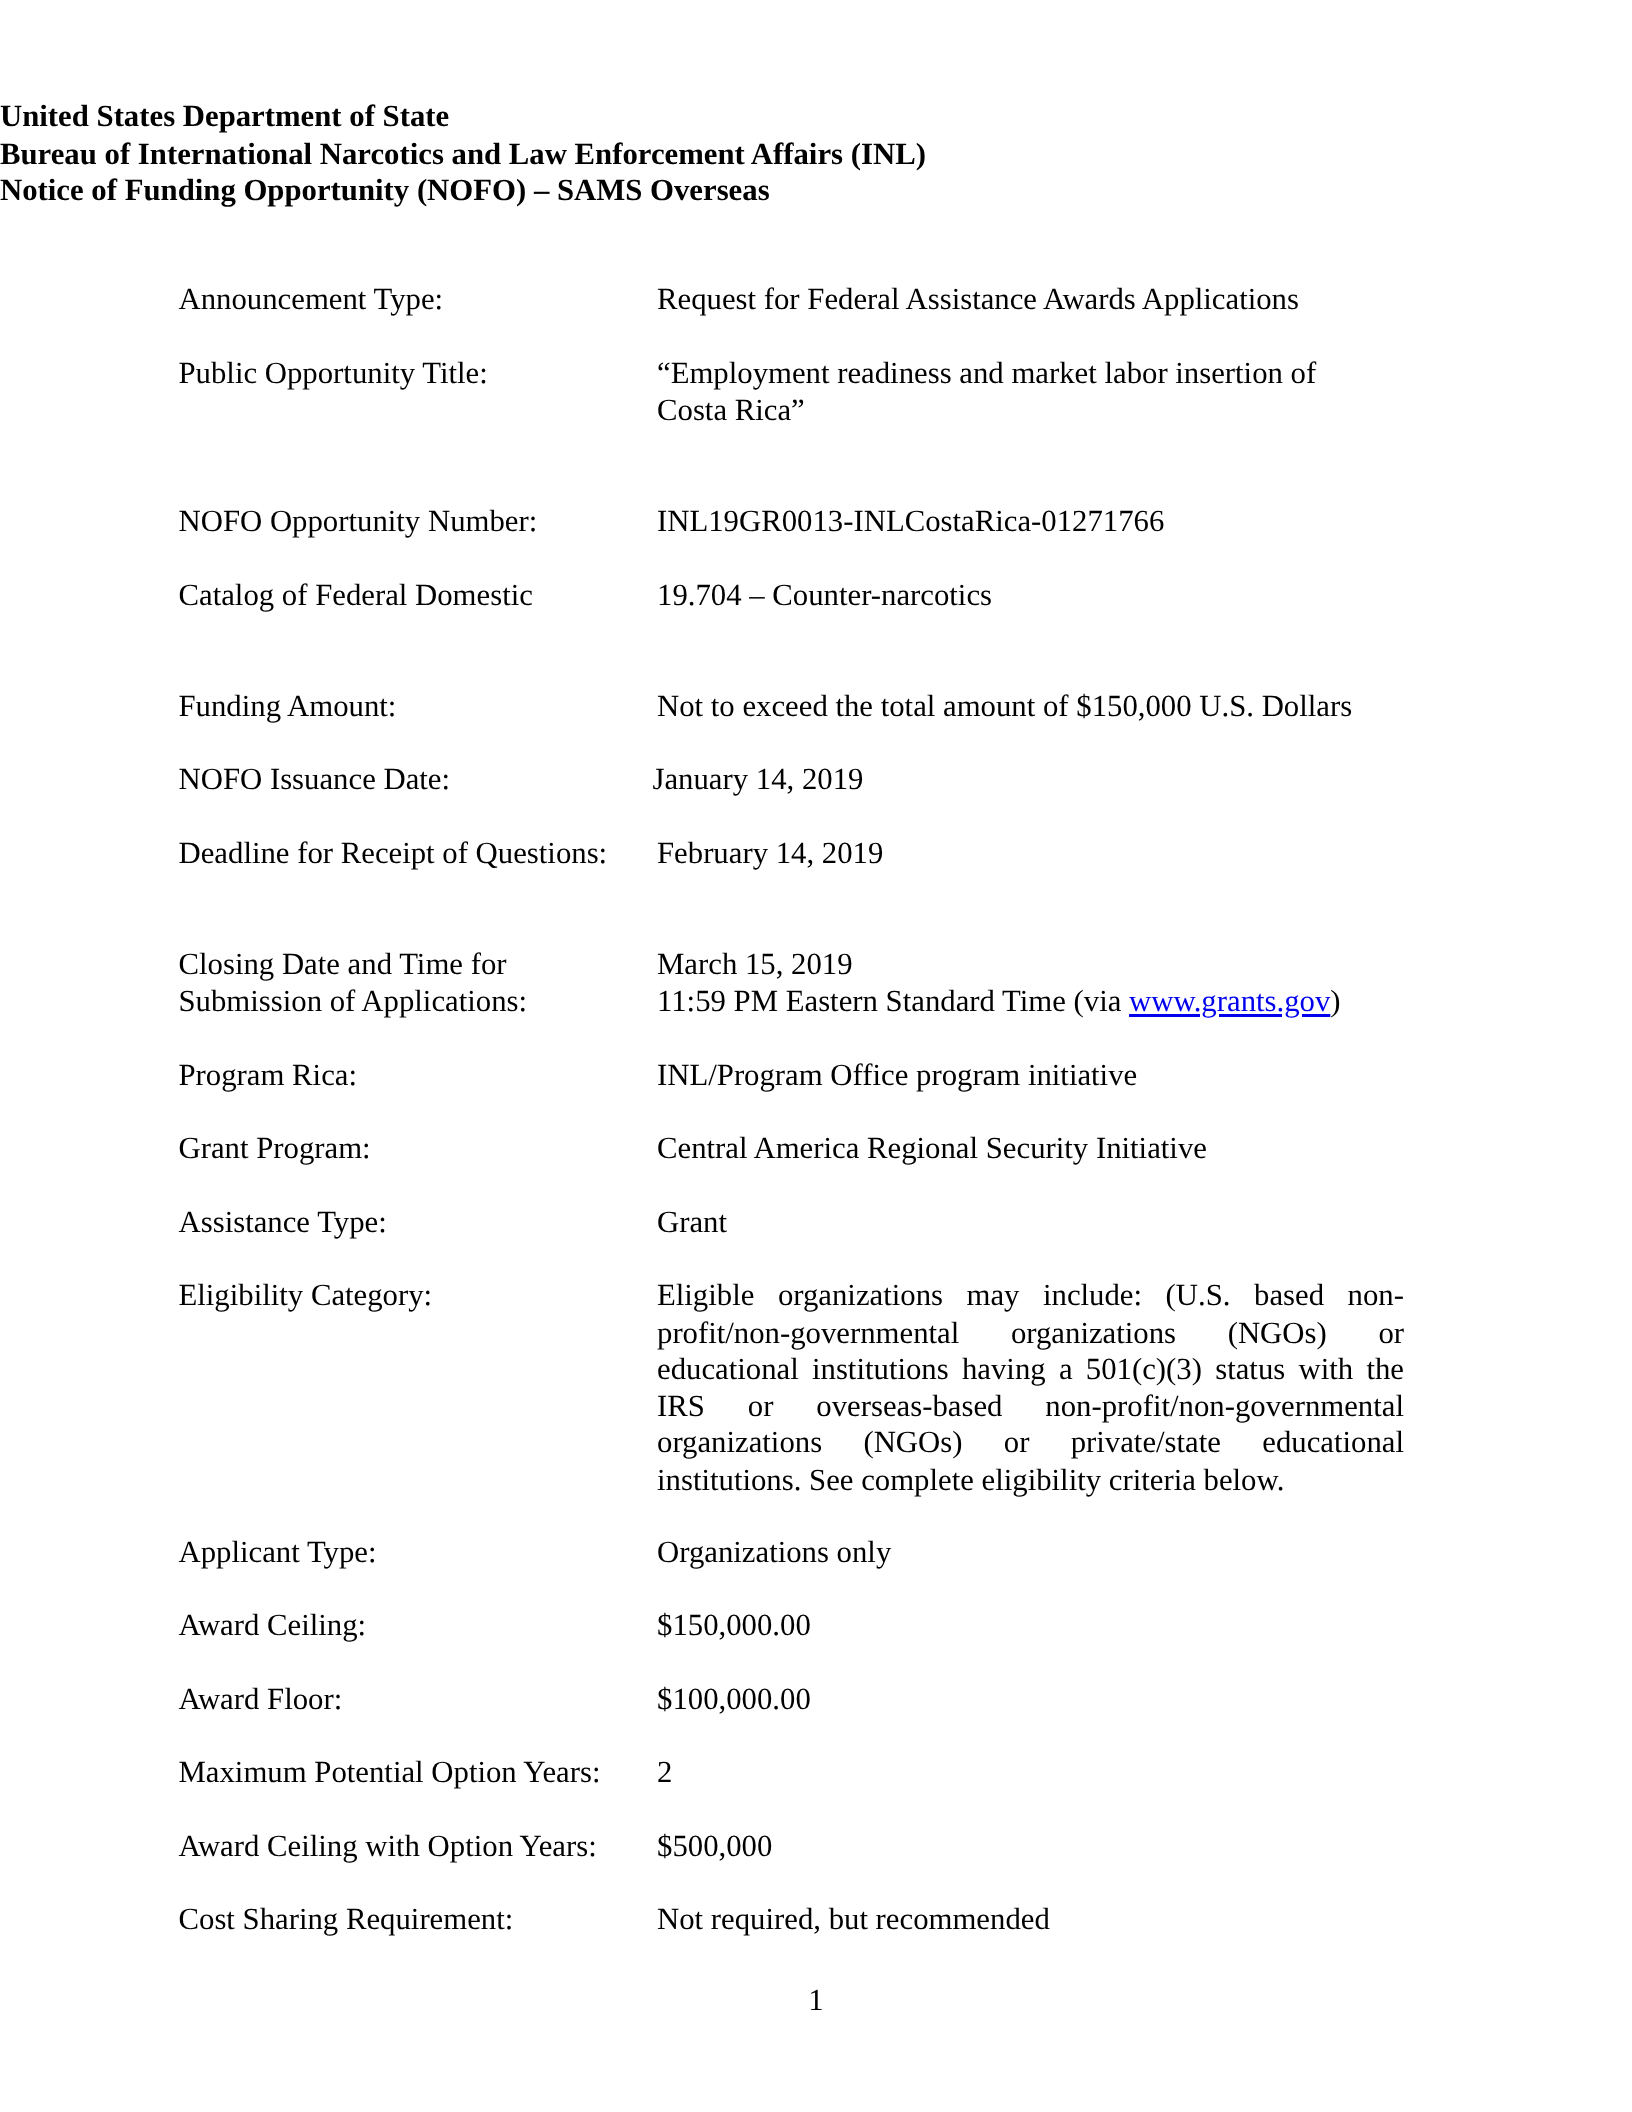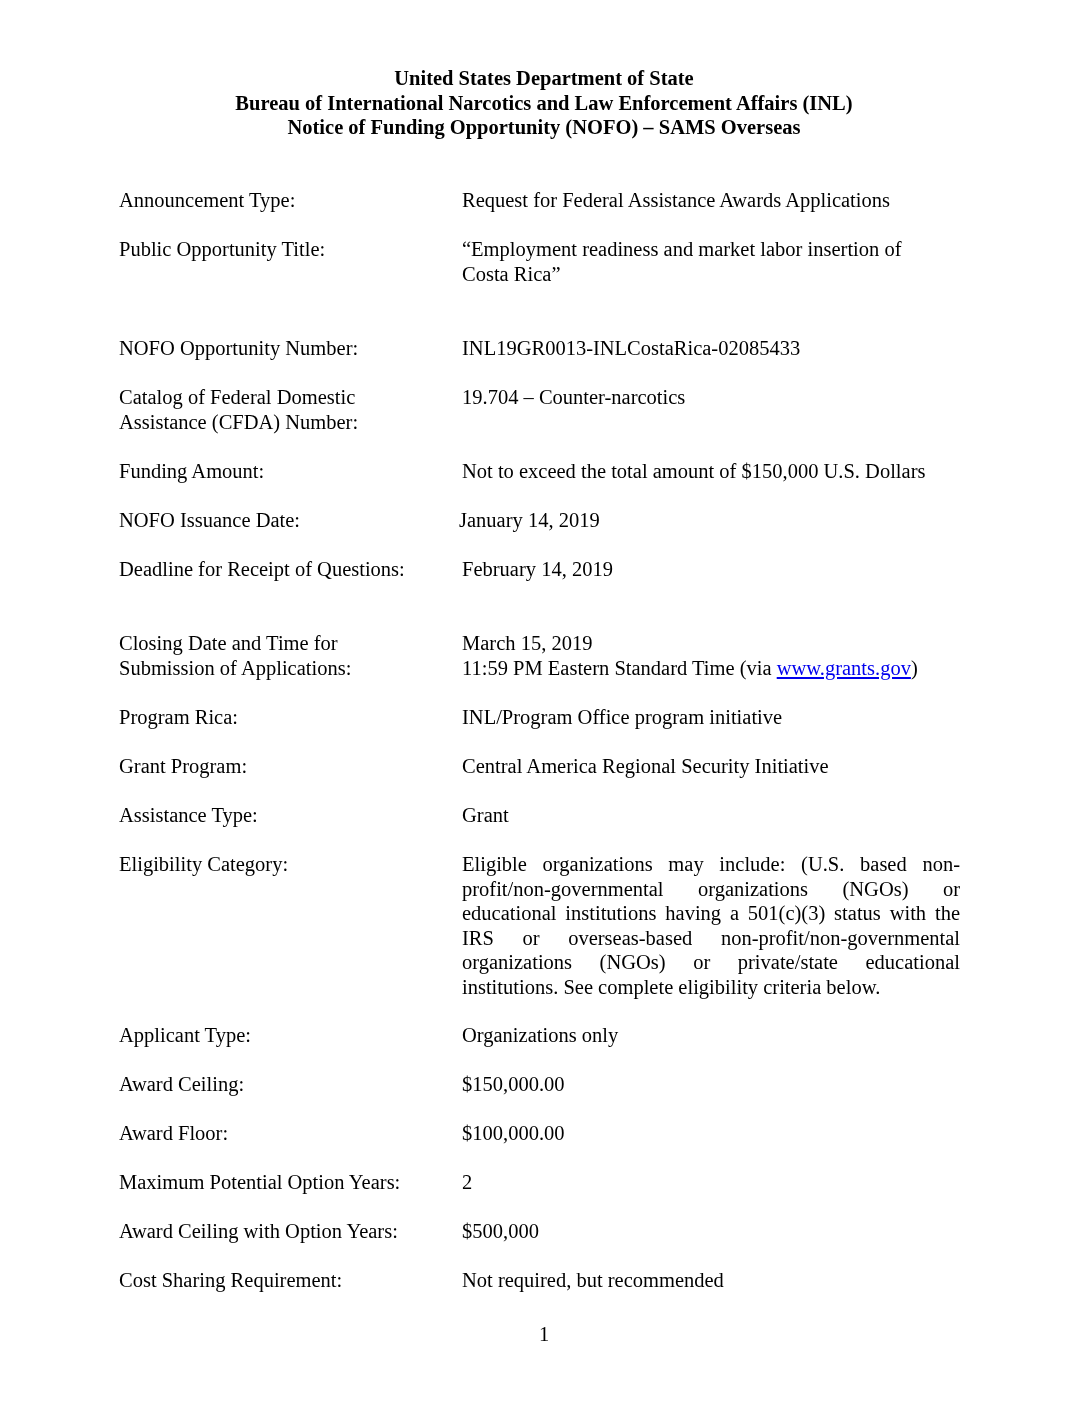--- a/index.html
+++ b/index.html
@@ -3,29 +3,29 @@
   <meta charset="utf-8">
   <style>
     html, body { margin: 0; padding: 0; background: #ffffff; }
     body {
       width: 1088px; height: 1408px; position: relative; overflow: hidden;
       font-family: "Liberation Serif", "DejaVu Serif", serif;
       color: #000000;
     }
     .header {
       position: absolute; left: 0; top: 66px; width: 1088px;
-      text-align: center; font-weight: bold; font-size: 20.5px; line-height: 24.5px;
+      font-weight: bold; font-size: 20.5px; line-height: 24.5px;
     }
     .header div { white-space: nowrap; }
     .row {
       position: absolute; left: 119px; width: 830px;
       font-size: 20.5px; line-height: 24.5px;
     }
     .row .label { position: absolute; left: 0; top: 0; width: 315px; }
-    .row .value { position: absolute; left: 319px; top: 0; width: 498px; margin-left: 24px; }
+    .row .value { position: absolute; left: 319px; top: 0; width: 498px; }
     .row .value.shift { left: 316px; }
     .justify { text-align: justify; }
     .justify b { font-weight: normal; }
     a.link { color: #0000ee; text-decoration: underline; }
     .pagenum {
       position: absolute; left: 0; width: 1088px; top: 1322px;
       text-align: center; font-size: 20.5px; line-height: 24px;
     }
   </style>
 </head>
@@ -45,27 +45,26 @@
 <div class="row" style="top:237px">
   <div class="label">Public Opportunity Title:</div>
   <div class="value">
     <div>“Employment readiness and market labor insertion of</div>
     <div>Costa Rica”</div>
   </div>
 </div>
 
 <div class="row" style="top:336px">
   <div class="label">NOFO Opportunity Number:</div>
-  <div class="value">INL19GR0013-INLCostaRica-02085433</div>
+  <div class="value">INL19GR0013-INLCostaRica-01271766</div>
 </div>
 
 <div class="row" style="top:385px">
   <div class="label">
     <div>Catalog of Federal Domestic</div>
-    <div>Assistance (CFDA) Number:</div>
   </div>
   <div class="value">19.704 – Counter-narcotics</div>
 </div>
 
 <div class="row" style="top:459px">
   <div class="label">Funding Amount:</div>
   <div class="value" style="white-space:nowrap">Not to exceed the total amount of $150,000 U.S. Dollars</div>
 </div>
 
 <div class="row" style="top:508px">

